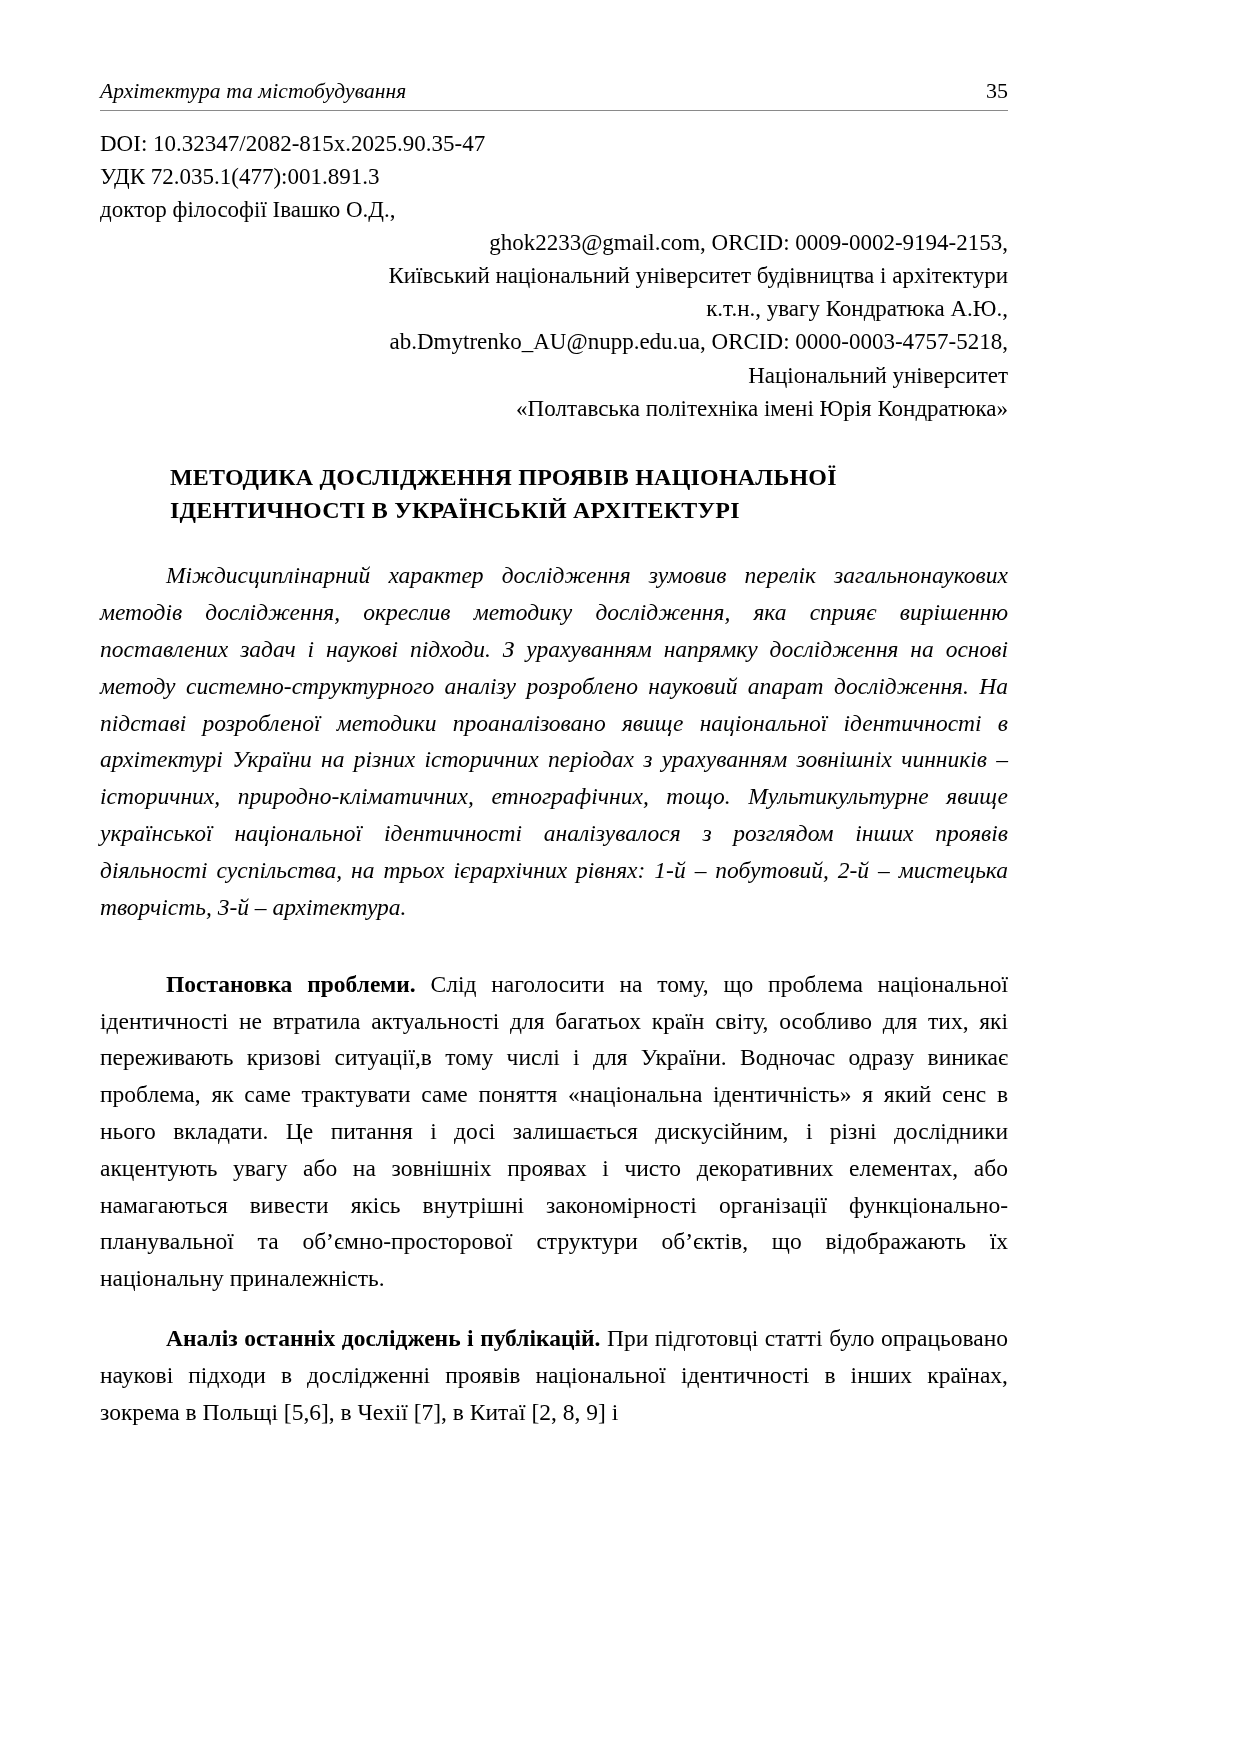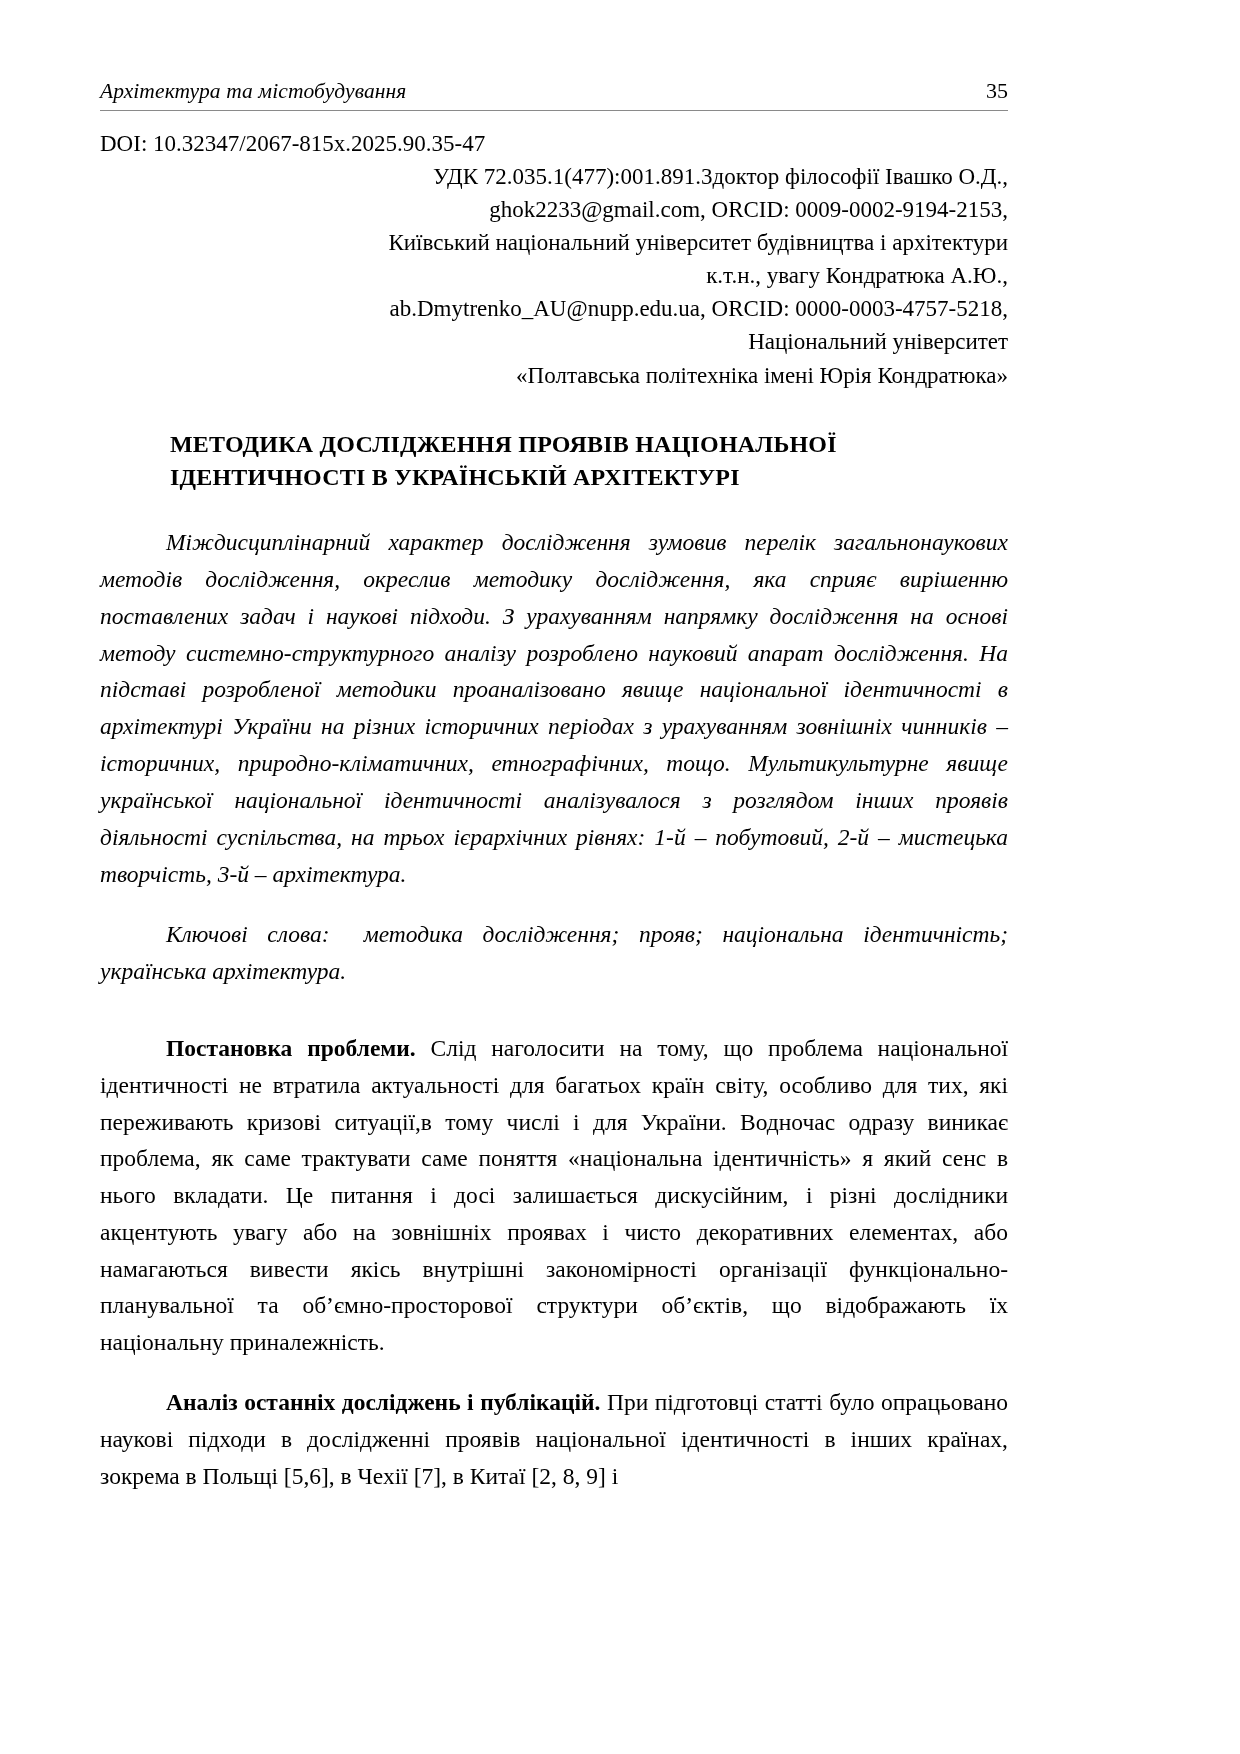--- a/index.html
+++ b/index.html
@@ -52,23 +52,24 @@
     margin-top: 16px;
     font-size: 23px;
     line-height: 1.44;
   }
   .doi-line {
     text-align: left;
     white-space: nowrap;
   }
   .udk-row {
     display: flex;
-    justify-content: flex-end;
+    justify-content: flex-start;
     align-items: baseline;
     white-space: nowrap;
+    flex-direction: column;
   }
   .udk-left { text-align: left; }
   .udk-right { text-align: right; }
   .author-line {
     text-align: right;
   }
   .bold { font-weight: normal; }
 
   
   .article-title {
@@ -117,21 +118,21 @@
 <div class="page">
 
   <div class="running-head">
     <span class="running-head-title">Архітектура та містобудування</span>
     <span class="running-head-page">35</span>
   </div>
   <hr class="head-rule">
 
   <div class="frontmatter">
 
-    <div class="doi-line">DOI: 10.32347/2067-815x.2025.90.35-47</div>
+    <div class="doi-line">DOI: 10.32347/2082-815x.2025.90.35-47</div>
 
     <div class="udk-row">
       <span class="udk-left">УДК 72.035.1(477):001.891.3</span>
       <span class="udk-right">
         <span>доктор філософії </span><span class="bold">Івашко О.Д.,</span>
       </span>
     </div>
 
     <div class="author-line">ghok2233@gmail.com, ORCID: 0009-0002-9194-2153,</div>
 
@@ -148,23 +149,20 @@
     <div class="author-line">«Полтавська політехніка імені Юрія Кондратюка»</div>
   </div>
 
   <h1 class="article-title">
     <span>МЕТОДИКА ДОСЛІДЖЕННЯ ПРОЯВІВ НАЦІОНАЛЬНОЇ</span><br>
     <span>ІДЕНТИЧНОСТІ В УКРАЇНСЬКІЙ АРХІТЕКТУРІ</span>
   </h1>
 
   <p class="abstract">Міждисциплінарний характер дослідження зумовив перелік загальнонаукових методів дослідження, окреслив методику дослідження, яка сприяє вирішенню поставлених задач і наукові підходи. З урахуванням напрямку дослідження  на основі методу системно-структурного аналізу розроблено науковий апарат дослідження. На підставі розробленої методики проаналізовано  явище національної ідентичності в архітектурі України на різних історичних періодах з урахуванням  зовнішніх чинників – історичних, природно-кліматичних, етнографічних, тощо. Мультикультурне явище української національної ідентичності аналізувалося з розглядом інших  проявів діяльності суспільства, на трьох ієрархічних рівнях: 1-й – побутовий, 2-й – мистецька творчість, 3-й – архітектура.</p>
 
-  <p class="keywords">
-    <span>Ключові слова:</span><span class="kw-gap"></span><span>методика дослідження; прояв; національна ідентичність; українська архітектура.</span>
-  </p>
 
   <p class="body-para body-first">
     <span class="lead">Постановка проблеми.</span><span> Слід наголосити на тому, що проблема національної ідентичності не втратила актуальності для багатьох країн світу, особливо для тих, які переживають кризові ситуації,в тому числі і для України. Водночас одразу виникає проблема, як саме трактувати саме поняття «національна ідентичність» я який сенс в нього вкладати.   Це питання і досі залишається дискусійним, і різні дослідники акцентують увагу або на зовнішніх проявах і чисто декоративних елементах, або намагаються вивести якісь внутрішні закономірності організації функціонально-планувальної та об’ємно-просторової структури об’єктів, що відображають їх національну приналежність.</span>
   </p>
 
   <p class="body-para">
     <span class="lead">Аналіз останніх досліджень і публікацій.</span><span> При підготовці статті було опрацьовано наукові підходи в дослідженні проявів національної ідентичності в інших країнах, зокрема   в Польщі [5,6],   в Чехії [7], в Китаї  [2, 8, 9]  і</span>
   </p>
 
 </div>

